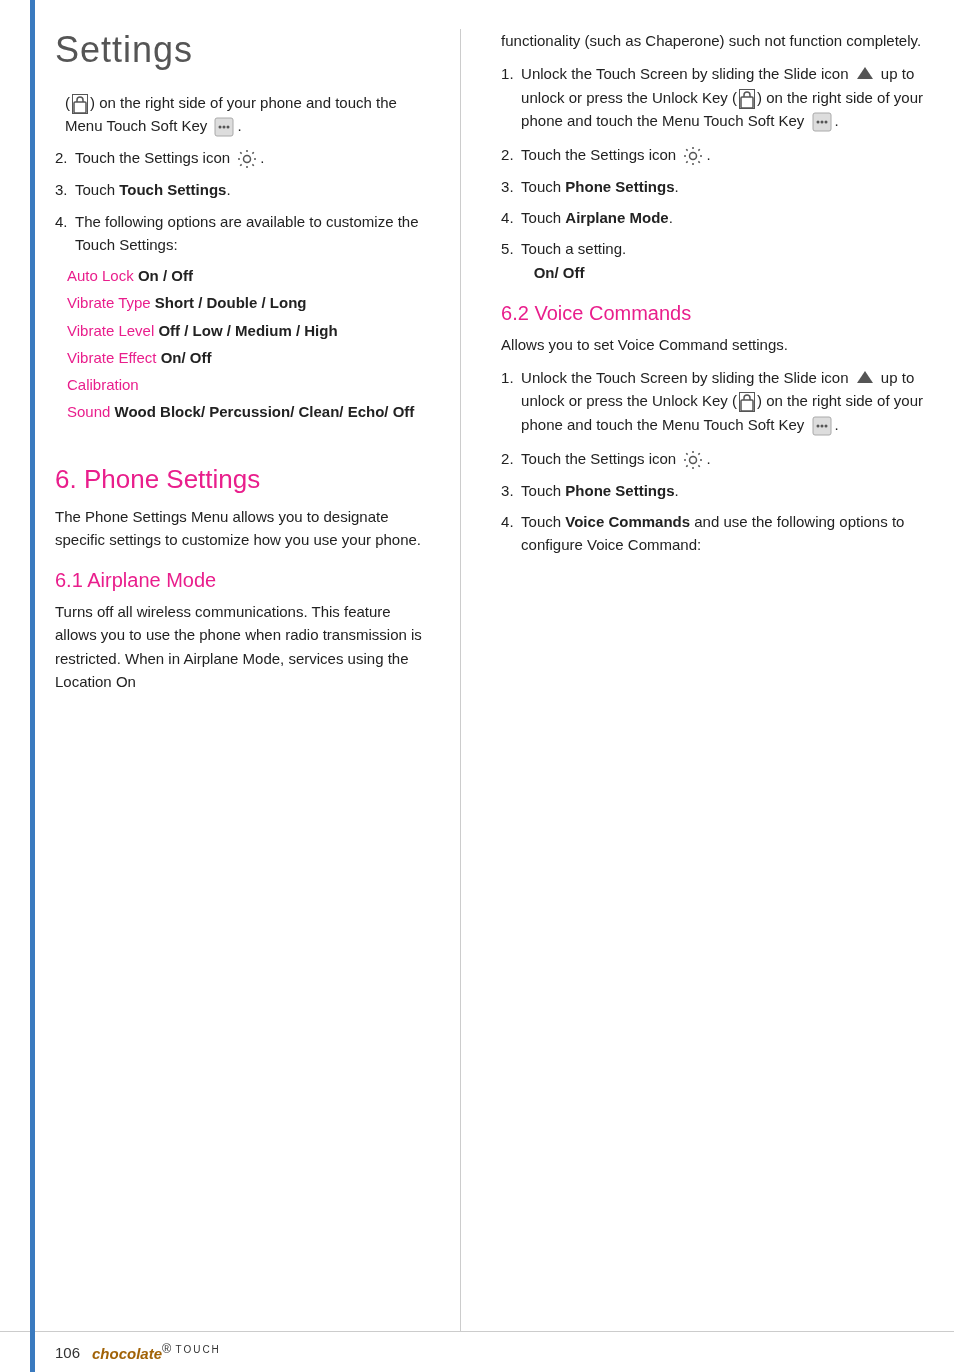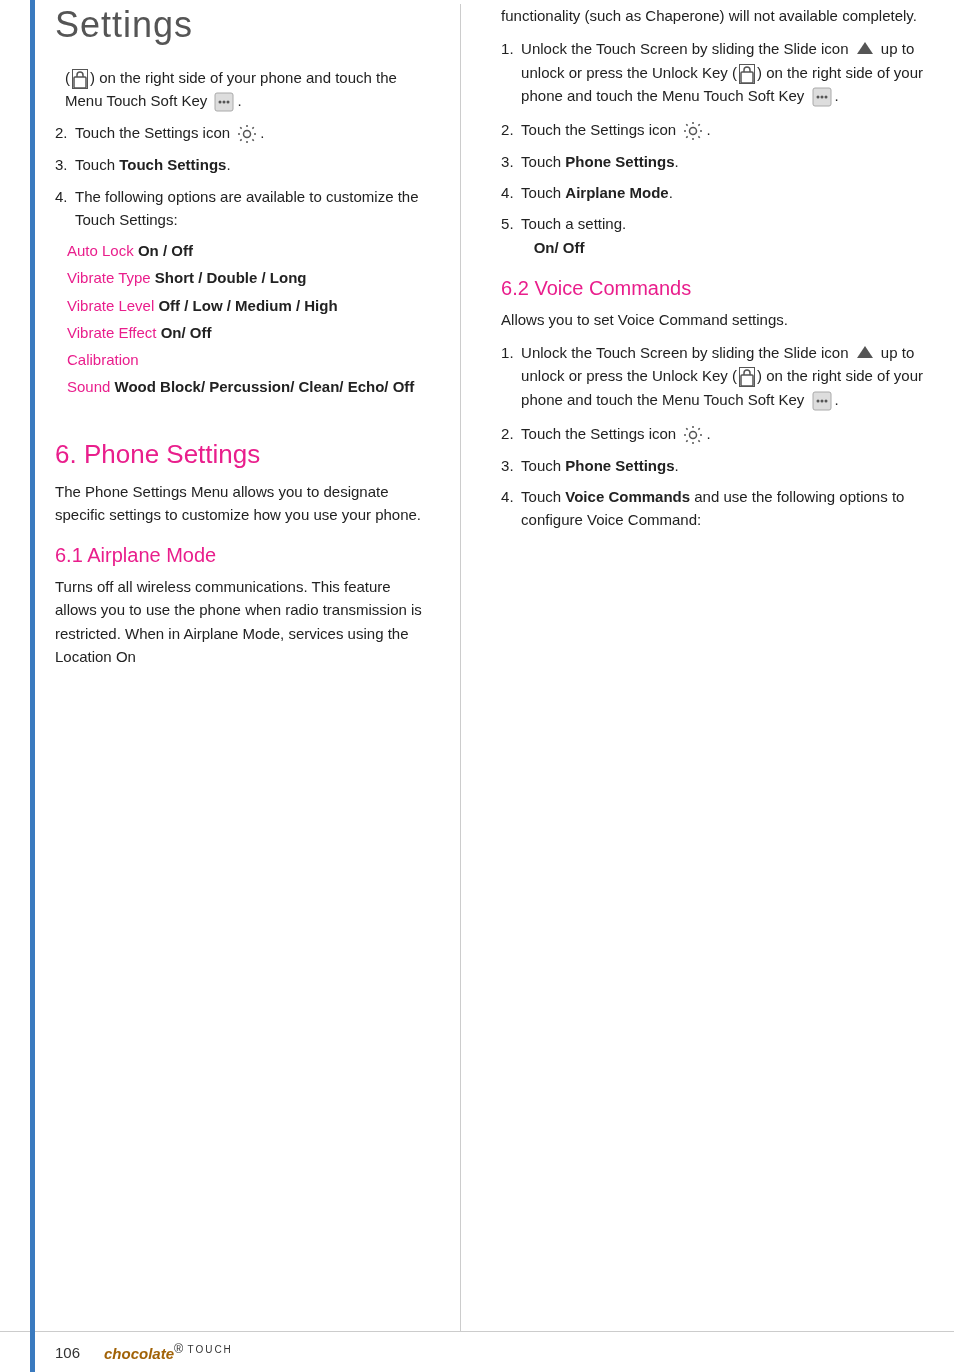--- a/index.html
+++ b/index.html
@@ -26,21 +26,21 @@
       top: 0;
       left: 30px;
       width: 5px;
       height: 100%;
       background: #3a7abf;
     }
 
     .content-area {
       display: flex;
       flex: 1;
-      padding-top: 4px;
+      padding-top: 29px;
     }
 
     .left-col {
       width: 460px;
       padding-left: 55px;
       padding-right: 20px;
     }
 
     .right-col {
       width: 494px;
@@ -164,21 +164,21 @@
     strong {
       font-weight: 700;
     }
 
     
     .page-footer {
       border-top: 1px solid #ccc;
       padding: 10px 55px;
       display: flex;
       align-items: center;
-      gap: 24px;
+      gap: 12px;
     }
 
     .footer-page-num {
       font-size: 15px;
       color: #333;
     }
 
     .footer-brand {
       font-size: 15px;
       color: #333;
@@ -277,21 +277,21 @@
       <p class="body-text">The Phone Settings Menu allows you to designate specific settings to customize how you use your phone.</p>
 
       <h3 class="subsection-heading">6.1 Airplane Mode</h3>
       <p class="body-text">Turns off all wireless communications. This feature allows you to use the phone when radio transmission is restricted. When in Airplane Mode, services using the Location On</p>
     </div>
 
     <div class="divider-vert"></div>
 
     <div class="right-col">
 
-      <p class="body-text">functionality (such as Chaperone) will not available completely.</p>
+      <p class="body-text">functionality (such as Chaperone) such not function completely.</p>
 
       <ol class="numbered-list" style="margin-top:10px;">
         <li style="margin-bottom:10px;">
           <span class="num">1.</span>
           Unlock the Touch Screen by sliding the Slide icon
           <svg class="icon-slide" viewBox="0 0 20 20" width="20" height="20">
             <polygon points="10,2 18,14 2,14" fill="#555"></polygon>
           </svg>
           up to unlock or press the Unlock Key
           (<svg class="icon-unlock" viewBox="0 0 14 18" width="14" height="18">

